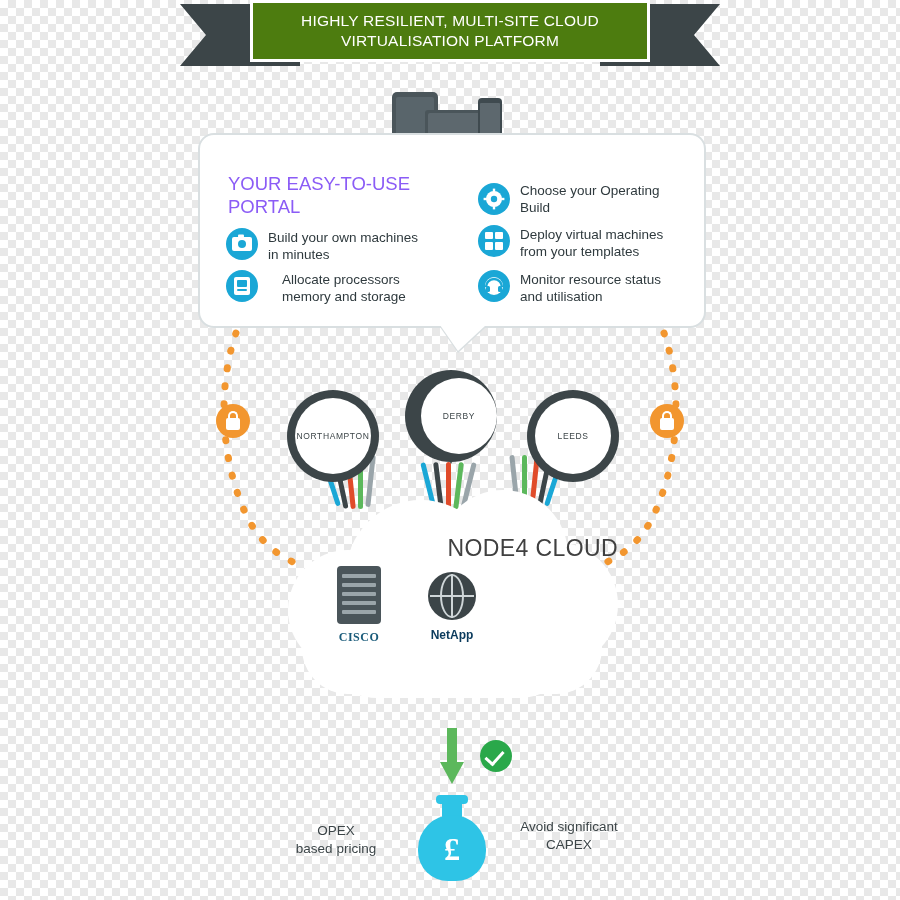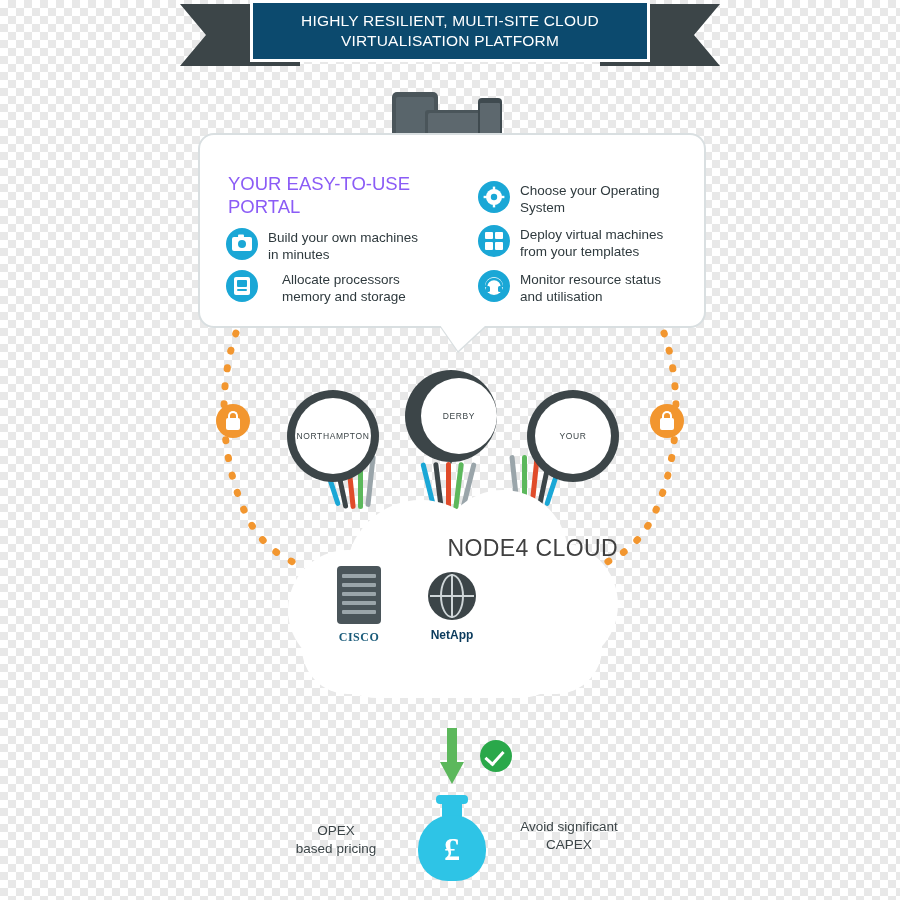--- a/index.html
+++ b/index.html
@@ -15,21 +15,21 @@
     overflow:hidden;
   }
   .stage{position:absolute;left:0;top:0;width:900px;height:900px;}
 
   
   .banner-wrap{position:absolute;left:180px;top:0px;width:540px;height:72px;}
   .ribbon-left{position:absolute;left:0;top:4px;width:120px;height:62px;background:#3c4548;
      clip-path:polygon(0 0,120px 0,120px 62px,0 62px,26px 31px);}
   .ribbon-right{position:absolute;right:0;top:4px;width:120px;height:62px;background:#3c4548;
      clip-path:polygon(0 0,120px 0,94px 31px,120px 62px,0 62px);}
-  .ribbon-center{position:absolute;left:70px;top:0;width:400px;height:62px;background:#0c4a6e;
+  .ribbon-center{position:absolute;left:70px;top:0;width:400px;height:62px;background:#4d7c0f;
      border:3px solid #ffffff;box-sizing:border-box;display:flex;align-items:center;justify-content:center;}
   .ribbon-center .txt{color:#ffffff;font-size:15.5px;line-height:20px;text-align:center;letter-spacing:.2px;}
 
   
   .devices{position:absolute;left:392px;top:92px;width:124px;height:70px;}
   .tablet{position:absolute;left:0;top:0;width:46px;height:64px;background:#4a555a;border-radius:5px;}
   .tablet:after{content:"";position:absolute;left:4px;top:5px;right:4px;bottom:9px;background:#59656b;border-radius:2px;}
   .tablet .dot{position:absolute;left:20px;bottom:3px;width:5px;height:5px;border-radius:50%;background:#cfd6d8;}
   .laptop-base{position:absolute;left:28px;top:56px;width:78px;height:7px;background:#9aa5aa;border-radius:2px;}
   .laptop{position:absolute;left:33px;top:18px;width:68px;height:40px;background:#4a555a;border-radius:3px;}
@@ -149,33 +149,33 @@
           <rect x="3" y="2" width="16" height="18" rx="2" fill="#fff"></rect>
           <rect x="6" y="5" width="10" height="7" rx="1" fill="#1aa7d6"></rect>
           <rect x="6" y="14" width="10" height="2" rx="1" fill="#1aa7d6"></rect>
         </svg>
     </span>
     <span class="lbl">
       <span>Allocate processors</span><br><span>memory and storage</span>
     </span>
   </div>
 
-  <div class="feat" style="left:478px;top:181px;width:215px;">
+  <div class="feat" style="left:478px;top:181px;width:215px;align-items:center;">
     <span class="ic">
       <svg width="22" height="22" viewBox="0 0 22 22">
           <circle cx="11" cy="11" r="8" fill="#fff"></circle>
           <circle cx="11" cy="11" r="3.2" fill="#1aa7d6"></circle>
           <rect x="9.8" y="0.6" width="2.4" height="4" fill="#fff"></rect>
           <rect x="9.8" y="17.4" width="2.4" height="4" fill="#fff"></rect>
           <rect x="0.6" y="9.8" width="4" height="2.4" fill="#fff"></rect>
           <rect x="17.4" y="9.8" width="4" height="2.4" fill="#fff"></rect>
         </svg>
     </span>
     <span class="lbl">
-      <span>Choose your Operating</span><br><span>System</span>
+      <span>Choose your Operating</span><br><span>Build</span>
     </span>
   </div>
   <div class="feat" style="left:478px;top:270px;width:215px;">
     <span class="ic">
       <svg width="22" height="22" viewBox="0 0 22 22">
           <circle cx="11" cy="11" r="9" fill="#fff"></circle>
           <path d="M3 12a8 8 0 0 1 16 0" stroke="#1aa7d6" stroke-width="2.4" fill="none"></path>
           <rect x="3" y="11" width="4" height="6" rx="1.6" fill="#1aa7d6"></rect>
           <rect x="15" y="11" width="4" height="6" rx="1.6" fill="#1aa7d6"></rect>
         </svg>
@@ -249,21 +249,21 @@
     <div class="circle" style="width:92px;height:92px;justify-content:flex-end;">
       <div class="inner" style="width:76px;height:76px;">
         <span class="nm">DERBY</span>
       </div>
     </div>
   </div>
   <div class="pin" style="left:527px;top:390px;width:92px;height:102px;">
     <div class="tip" style="left:33px;top:66px;"></div>
     <div class="circle" style="width:92px;height:92px;">
       <div class="inner" style="width:76px;height:76px;">
-        <span class="nm">YOUR</span>
+        <span class="nm">LEEDS</span>
       </div>
     </div>
   </div>
 
   <div class="cloud">
     <b style="left:0px;top:60px;width:120px;height:120px;"></b>
     <b style="left:58px;top:10px;width:150px;height:150px;"></b>
     <b style="left:150px;top:0px;width:130px;height:130px;"></b>
     <b style="left:205px;top:52px;width:125px;height:125px;"></b>
     <b style="left:30px;top:90px;width:260px;height:118px;border-radius:70px;"></b>

